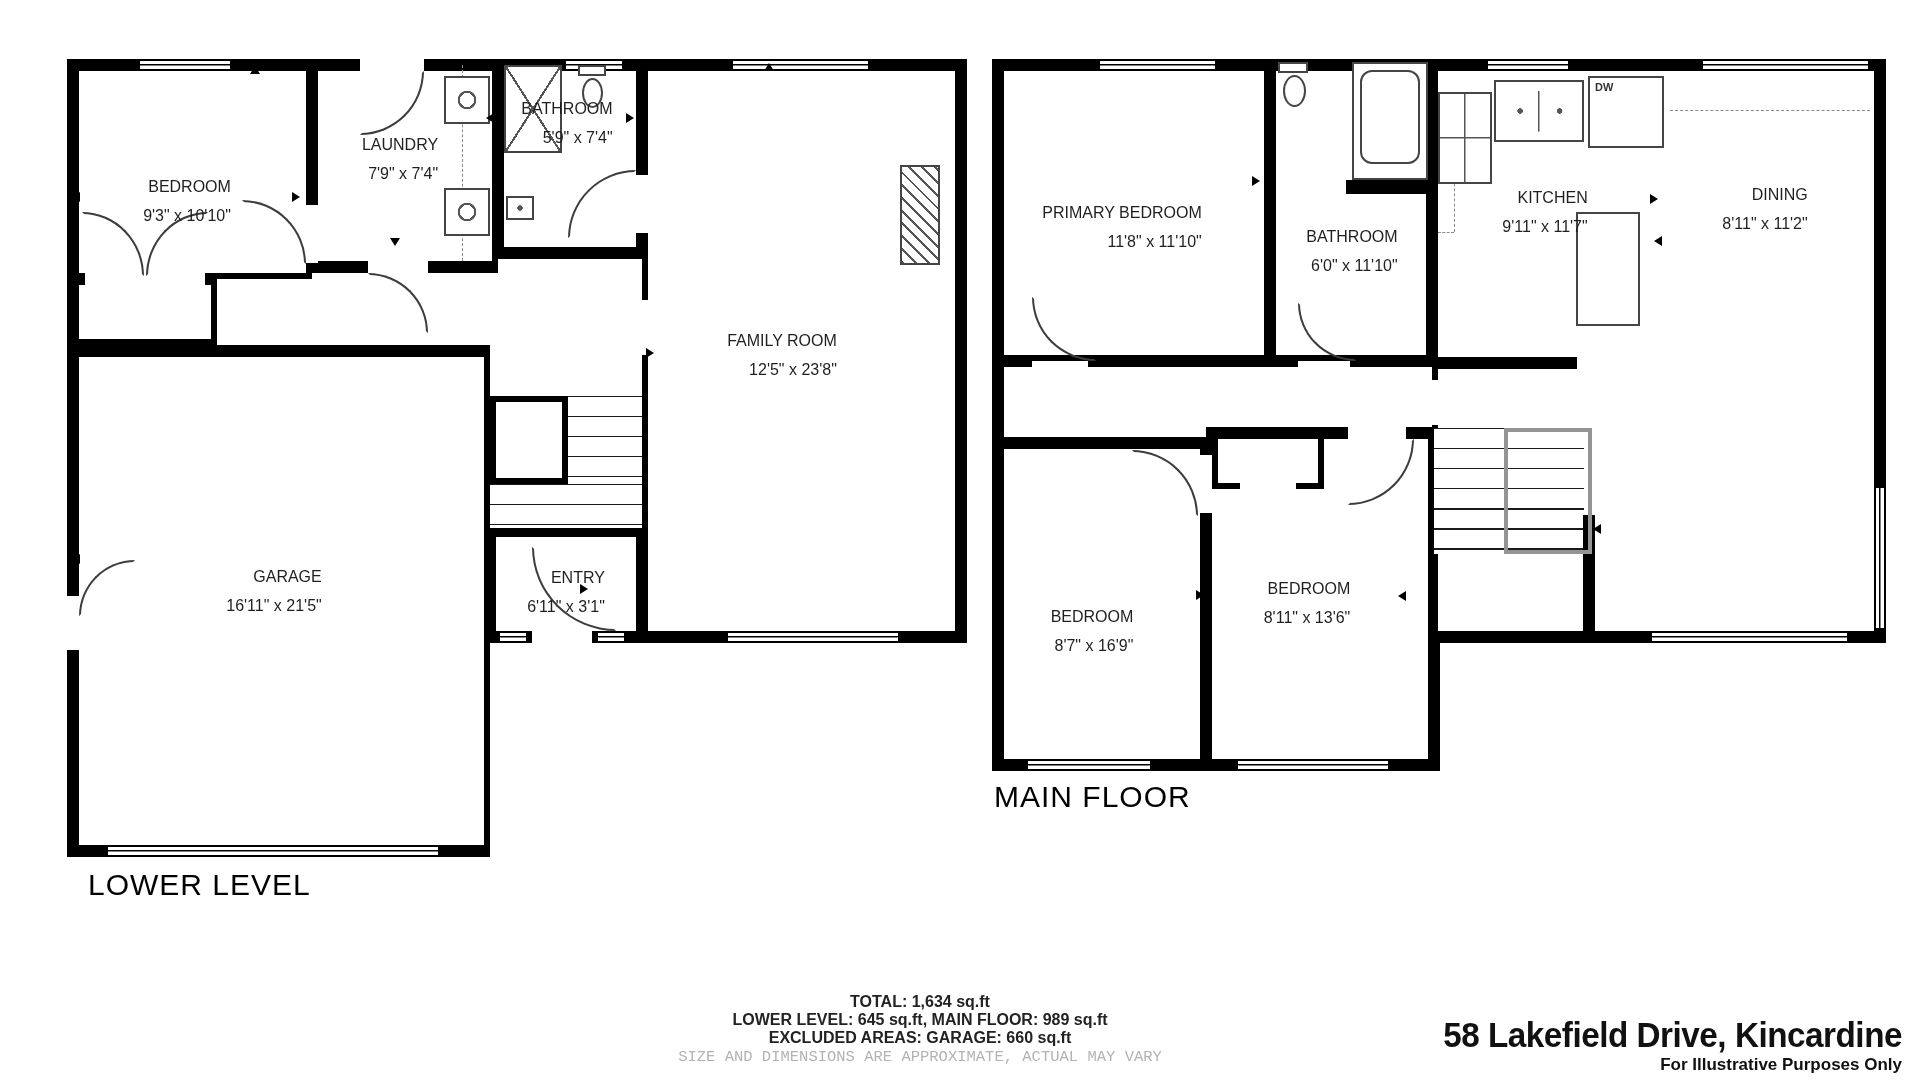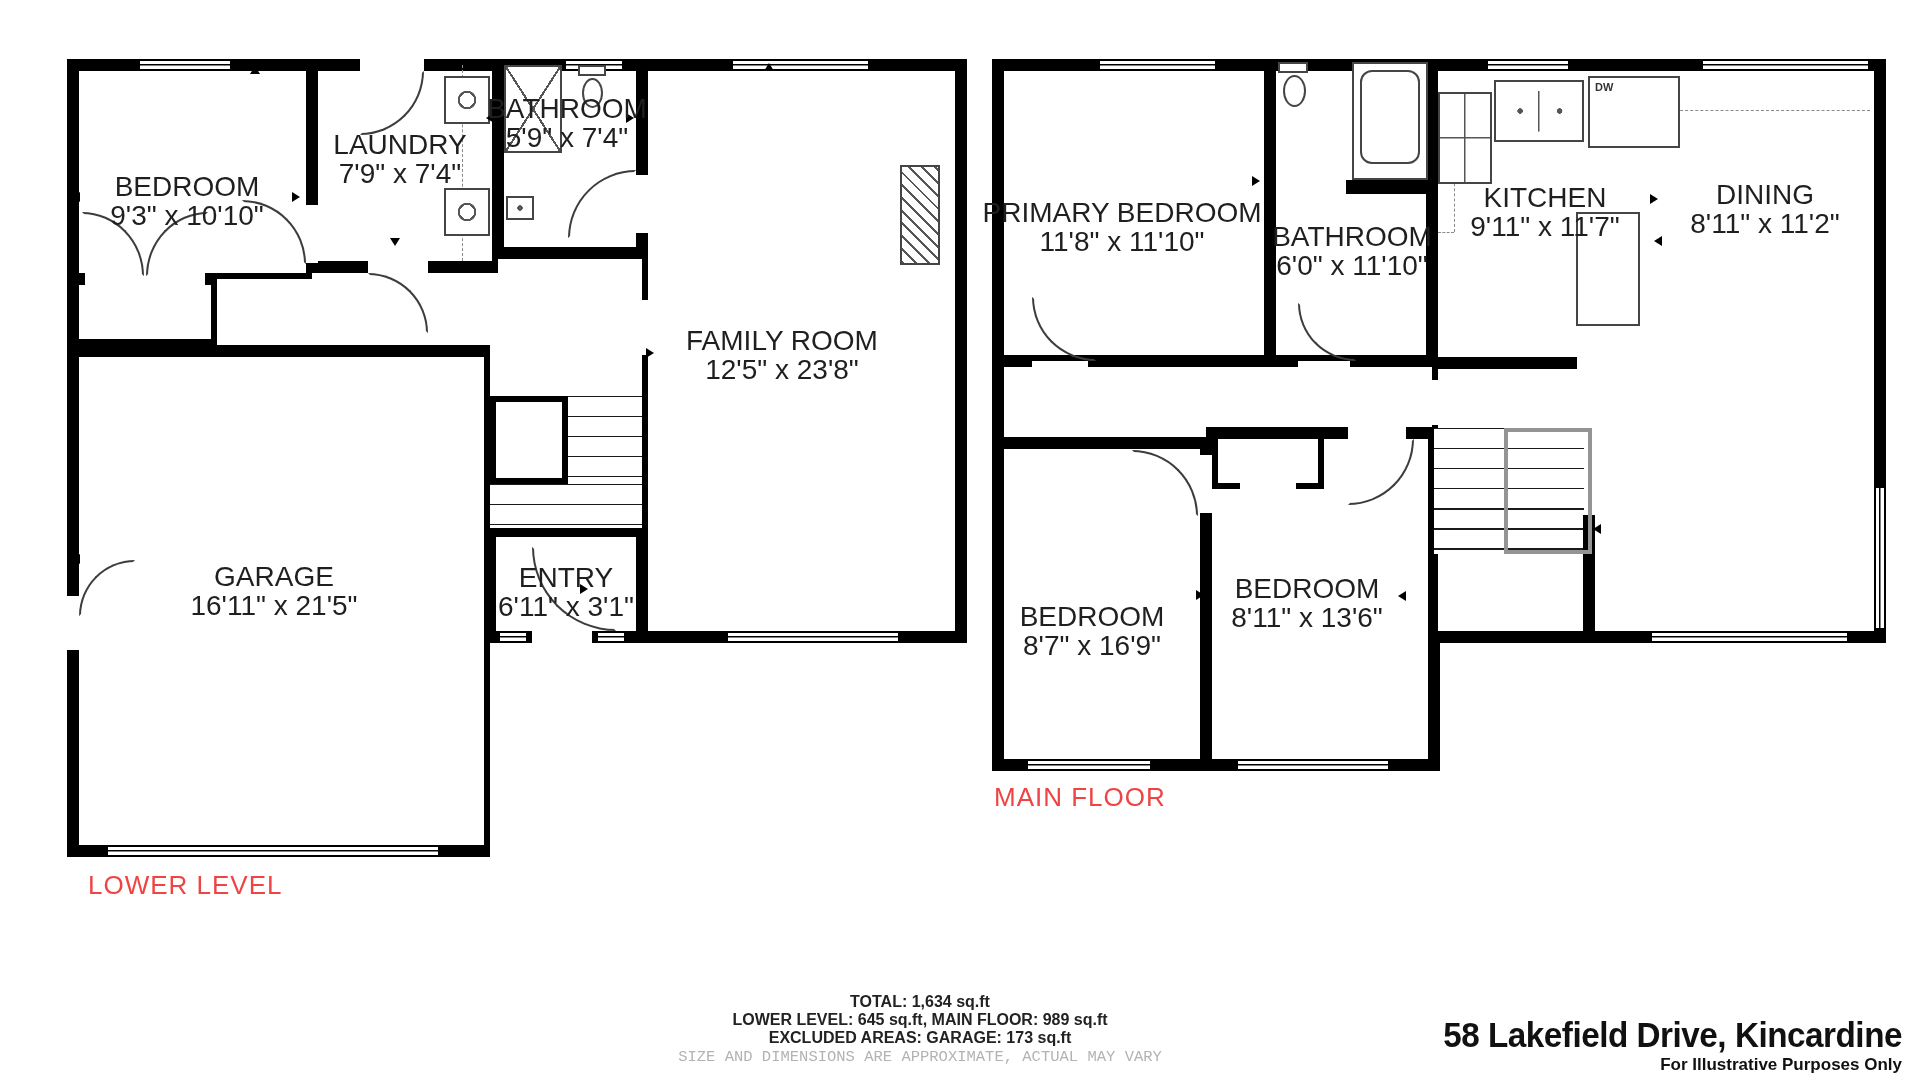--- a/index.html
+++ b/index.html
@@ -46,24 +46,24 @@
   .dash-v{position:absolute;border-left:1.5px dashed #8a8a8a;z-index:4;}
   .dash-h{position:absolute;border-top:1.5px dashed #8a8a8a;z-index:4;}
   .dw-label{font-size:11px;font-weight:700;color:#333;padding:3px 0 0 5px;}
   
   .tri{position:absolute;width:0;height:0;z-index:6;}
   .tri-u{border-left:5px solid transparent;border-right:5px solid transparent;border-bottom:8px solid #000;}
   .tri-d{border-left:5px solid transparent;border-right:5px solid transparent;border-top:8px solid #000;}
   .tri-l{border-top:5px solid transparent;border-bottom:5px solid transparent;border-right:8px solid #000;}
   .tri-r{border-top:5px solid transparent;border-bottom:5px solid transparent;border-left:8px solid #000;}
   
-  .room-label{position:absolute;transform:translateX(-50%);text-align:center;z-index:7;
-              font-size:28px;line-height:29px;color:#1f1f1f;white-space:nowrap;}
+  .room-label{position:absolute;transform:translateX(-50%);text-align:right;z-index:7;
+              font-size:16px;line-height:29px;color:#1f1f1f;white-space:nowrap;}
   .room-label span{display:block;}
-  .floor-label{position:absolute;font-size:26px;line-height:34px;letter-spacing:1px;color:#ef4444;z-index:7;}
+  .floor-label{position:absolute;font-size:30px;line-height:34px;letter-spacing:1px;color:#000000;z-index:7;}
   
   .watermark{position:absolute;left:572px;top:1002px;font-size:46px;line-height:50px;letter-spacing:2px;
              color:#d9d9d9;z-index:1;white-space:nowrap;}
   .summary{position:absolute;left:920px;top:993px;transform:translateX(-50%);text-align:center;z-index:2;
            color:#222;white-space:nowrap;}
   .summary div{font-size:16px;line-height:18px;font-weight:700;}
   .summary .disclaimer{color:#b3b3b3;font-weight:400;font-size:15.5px;margin-top:1px;font-family:Liberation Mono, monospace;}
   .address{position:absolute;right:18px;top:1016px;text-align:right;z-index:2;color:#111;}
   .address .line1{font-size:35px;line-height:38px;font-weight:700;letter-spacing:-0.5px;
                   transform:scaleX(0.95);transform-origin:right center;white-space:nowrap;}
@@ -181,21 +181,21 @@
   <div class="arc br" style="left:1348px;top:439px;width:66px;height:66px;"></div>
   <div class="gap" style="left:1240px;top:483px;width:56px;height:12px;"></div>
   <div class="gap" style="left:1432px;top:380px;width:12px;height:45px;"></div>
 
   <div class="fixture" style="left:1278px;top:62px;width:30px;height:11px;"></div>
   <div class="fixture round" style="left:1283px;top:75px;width:23px;height:32px;"></div>
   <div class="fixture" style="left:1352px;top:62px;width:76px;height:118px;"></div>
   <div class="tub-in" style="left:1360px;top:70px;width:60px;height:94px;"></div>
   <div class="fixture grid4" style="left:1438px;top:92px;width:54px;height:92px;"></div>
   <div class="fixture ksink" style="left:1494px;top:80px;width:90px;height:62px;"></div>
-  <div class="fixture" style="left:1588px;top:76px;width:92px;height:72px;">
+  <div class="fixture" style="left:1588px;top:76px;width:76px;height:72px;">
     <div class="dw-label">DW</div>
   </div>
   <div class="fixture" style="left:1576px;top:212px;width:64px;height:114px;"></div>
   <div class="dash-v" style="left:1454px;top:112px;height:120px;"></div>
   <div class="dash-h" style="left:1454px;top:110px;width:36px;"></div>
   <div class="dash-h" style="left:1670px;top:110px;width:200px;"></div>
   <div class="dash-h" style="left:1438px;top:232px;width:16px;"></div>
 
   <div class="room-label" style="left:1122px;top:198px;">
     <span>PRIMARY BEDROOM</span>
@@ -238,21 +238,21 @@
   <div class="tri tri-r" style="left:1650px;top:194px;"></div>
   <div class="tri tri-l" style="left:1654px;top:236px;"></div>
   <div class="tri tri-r" style="left:1196px;top:590px;"></div>
   <div class="tri tri-l" style="left:1398px;top:591px;"></div>
   <div class="tri tri-l" style="left:1593px;top:524px;"></div>
 
 
   <div class="summary">
     <div>TOTAL: 1,634 sq.ft</div>
     <div>LOWER LEVEL: 645 sq.ft, MAIN FLOOR: 989 sq.ft</div>
-    <div>EXCLUDED AREAS: GARAGE: 173 sq.ft</div>
+    <div>EXCLUDED AREAS: GARAGE: 660 sq.ft</div>
     <div class="disclaimer">SIZE AND DIMENSIONS ARE APPROXIMATE, ACTUAL MAY VARY</div>
   </div>
 
   <div class="address">
     <div class="line1">58 Lakefield Drive, Kincardine</div>
     <div class="line2">For Illustrative Purposes Only</div>
   </div>
 
 </div>
 

